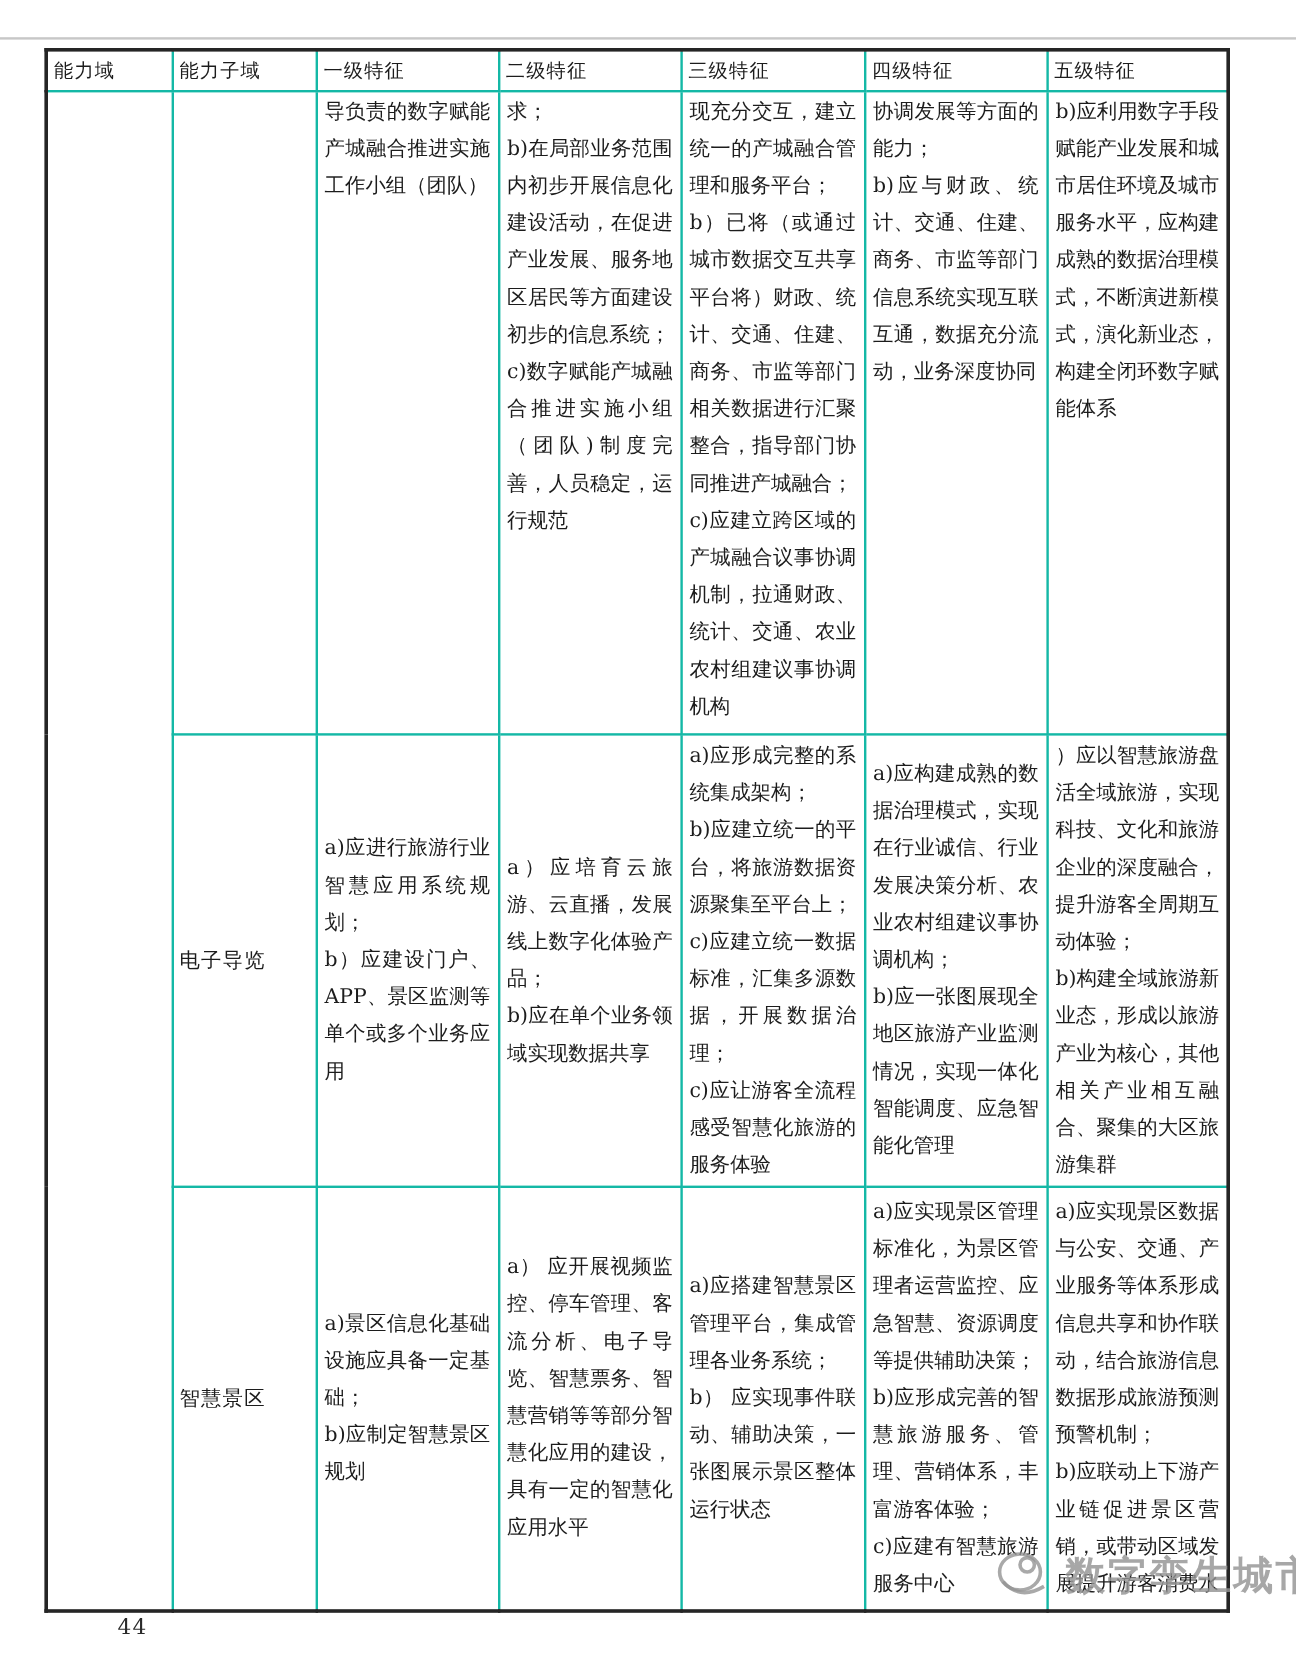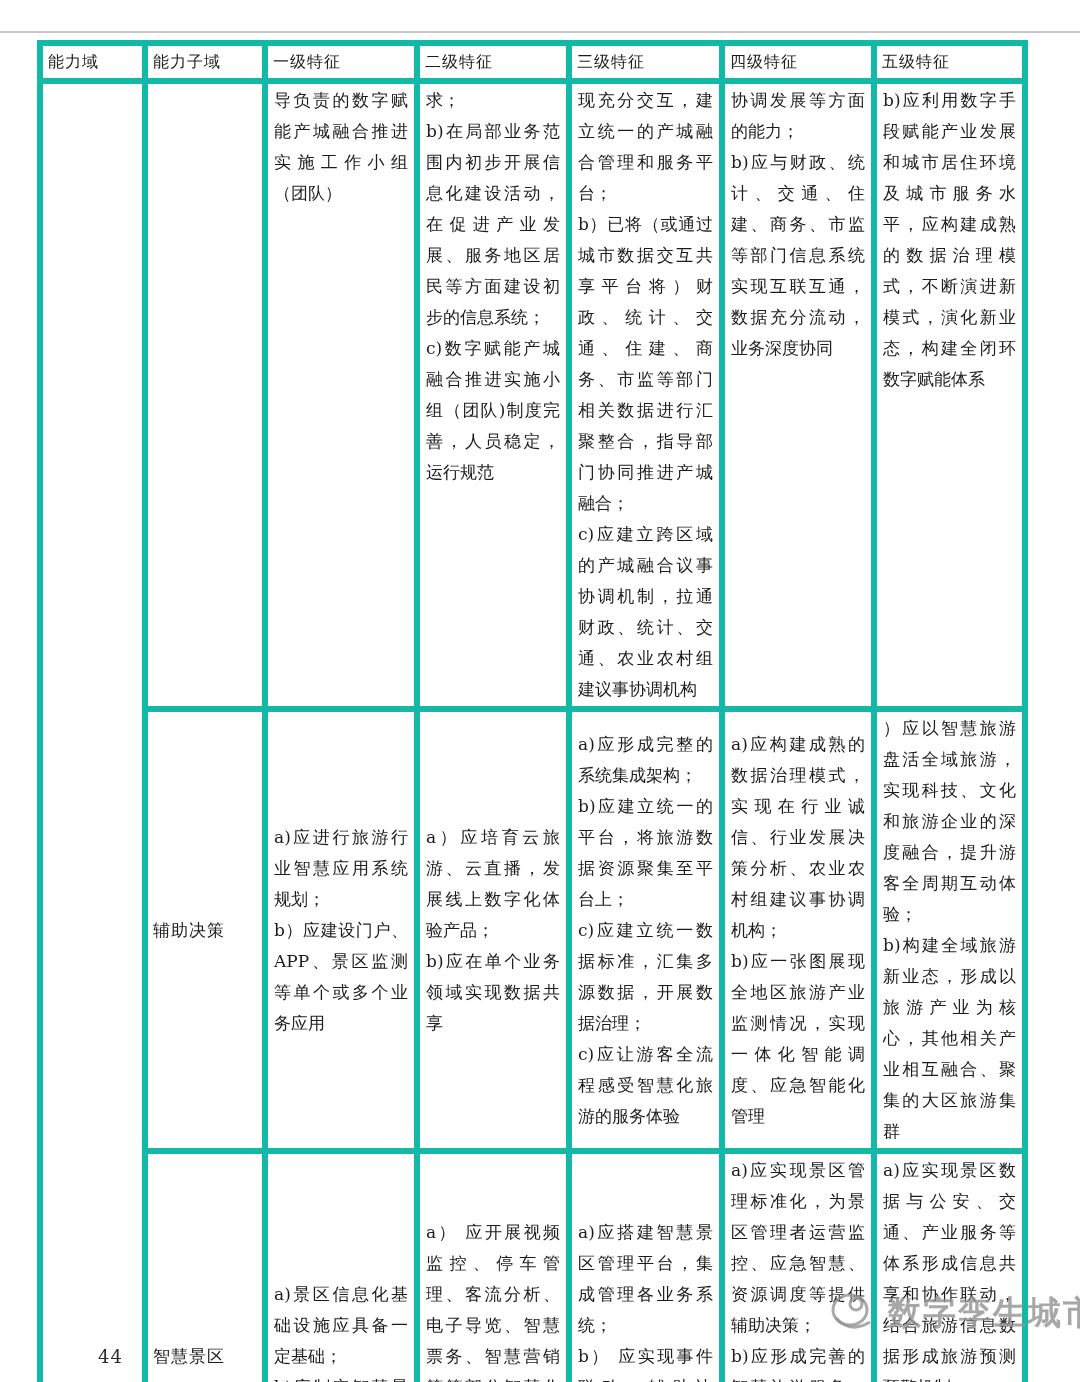--- a/index.html
+++ b/index.html
@@ -8,21 +8,21 @@
     font-family:"DejaVu Serif","Liberation Serif",serif; color:#1c1c1c;
     overflow:hidden;
   }
   .top-rule { position:absolute; top:31px; left:0; width:1080px; height:2px; background:#c7c7c7; }
   table.matrix {
     position:absolute; left:37px; top:40px; width:985px;
     border-collapse:collapse; table-layout:fixed;
     border:3px solid #252525;
   }
   .matrix th, .matrix td {
-    border:6px solid #14b8a6;
+    border:2px solid #14b8a6;
     padding:1px 6px;
     font-weight:normal;
     overflow:hidden;
   }
   .matrix th {
     height:30px; text-align:left; vertical-align:middle;
     font-size:16px; letter-spacing:1px; padding-left:5px;
   }
   tr.r-head { height:32px; }
   tr.r1 { height:536px; }
@@ -89,21 +89,21 @@
 b)在局部业务范围内初步开展信息化建设活动，在促进产业发展、服务地区居民等方面建设初步的信息系统；
 c)数字赋能产城融合推进实施小组（团队)制度完善，人员稳定，运行规范</td>
       <td class="body-cell">现充分交互，建立统一的产城融合管理和服务平台；
 b）已将（或通过城市数据交互共享平台将）财政、统计、交通、住建、商务、市监等部门相关数据进行汇聚整合，指导部门协同推进产城融合；
 c)应建立跨区域的产城融合议事协调机制，拉通财政、统计、交通、农业农村组建议事协调机构</td>
       <td class="body-cell">协调发展等方面的能力；
 b)应与财政、统计、交通、住建、商务、市监等部门信息系统实现互联互通，数据充分流动，业务深度协同</td>
       <td class="body-cell">b)应利用数字手段赋能产业发展和城市居住环境及城市服务水平，应构建成熟的数据治理模式，不断演进新模式，演化新业态，构建全闭环数字赋能体系</td>
     </tr>
     <tr class="r2">
-      <td class="subdomain-cell">辅助决策</td>
+      <td class="subdomain-cell">电子导览</td>
       <td class="body-cell">a)应进行旅游行业智慧应用系统规划；
 b）应建设门户、APP、景区监测等单个或多个业务应用</td>
       <td class="body-cell">a）应培育云旅游、云直播，发展线上数字化体验产品；
 b)应在单个业务领域实现数据共享</td>
       <td class="body-cell">a)应形成完整的系统集成架构；
 b)应建立统一的平台，将旅游数据资源聚集至平台上；
 c)应建立统一数据标准，汇集多源数据，开展数据治理；
 c)应让游客全流程感受智慧化旅游的服务体验</td>
       <td class="body-cell">a)应构建成熟的数据治理模式，实现在行业诚信、行业发展决策分析、农业农村组建议事协调机构；
 b)应一张图展现全地区旅游产业监测情况，实现一体化智能调度、应急智能化管理</td>

